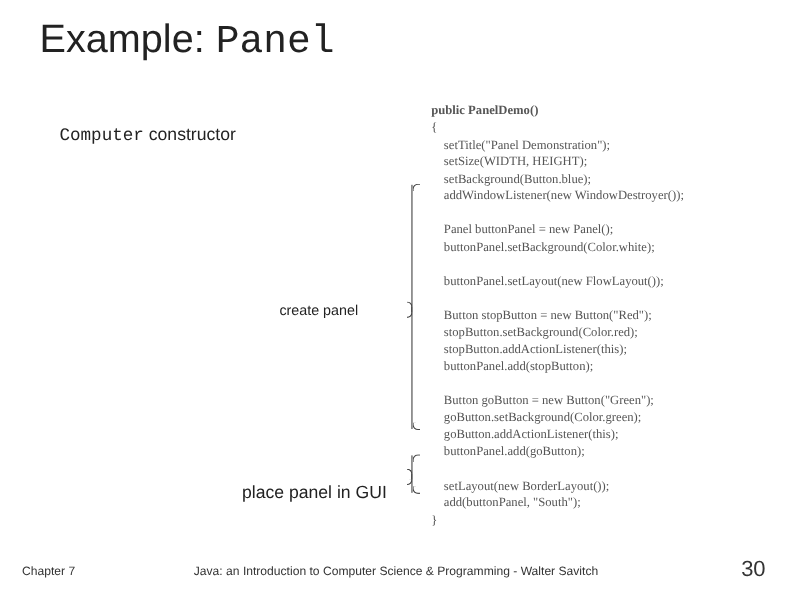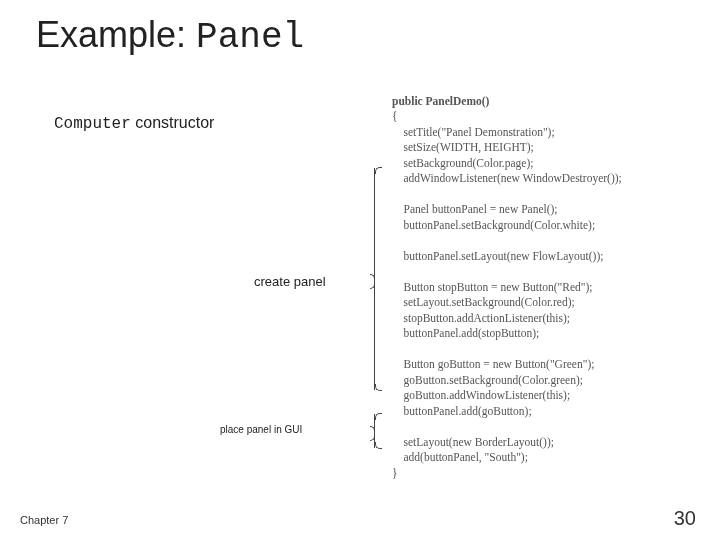--- a/index.html
+++ b/index.html
@@ -6,21 +6,21 @@
   html, body { width: 720px; height: 540px; background: #fff; font-family: Arial, Helvetica, sans-serif; color: #222; overflow: hidden; position: relative; }
   .slide { width: 720px; height: 540px; position: relative; }
 
   .title { position: absolute; left: 36px; top: 14px; font-size: 36px; font-weight: 400; color: #222; }
   .title .code { font-family: "Courier New", Courier, monospace; }
 
   .desc { position: absolute; left: 54px; top: 112px; font-size: 16px; line-height: 1.35; }
   .desc .code { font-family: "Courier New", Courier, monospace; }
 
   .label-create { position: absolute; left: 254px; top: 274px; font-size: 13px; }
-  .label-place  { position: absolute; left: 220px; top: 424px; font-size: 10px; }
+  .label-place  { position: absolute; left: 220px; top: 440px; font-size: 16px; }
 
   .brace { position: absolute; border-left: 1px solid #444; }
   .brace::before, .brace::after { content: ""; position: absolute; left: 0; width: 6px; height: 6px; border: 1px solid #444; border-right: none; }
   .brace::before { top: -1px; border-bottom: none; border-top-left-radius: 5px; }
   .brace::after  { bottom: -1px; border-top: none; border-bottom-left-radius: 5px; }
   .brace .nub { position: absolute; left: -5px; width: 5px; height: 10px; border-right: 1px solid #444; border-top: 1px solid #444; border-top-right-radius: 5px; top: calc(50% - 5px); }
   .brace .nub2 { position: absolute; left: -5px; width: 5px; height: 10px; border-right: 1px solid #444; border-bottom: 1px solid #444; border-bottom-right-radius: 5px; top: calc(50% + 0px); }
 
   #brace-big   { left: 374px; top: 168px; height: 222px; }
   #brace-small { left: 374px; top: 414px; height: 34px; }
@@ -54,38 +54,39 @@
   <div id="brace-small" class="brace">
       <span class="nub"></span>
       <span class="nub2"></span>
     </div>
 
   <div class="codeblock">
 <b><span>public PanelDemo()</span></b>
 <span>{</span>
 <span>    setTitle("Panel Demonstration");</span>
 <span>    setSize(WIDTH, HEIGHT);</span>
-<span>    setBackground(Color.page);</span>
+<span>    setBackground(Button.blue);</span>
 <span>    addWindowListener(new WindowDestroyer());</span>
 
 <span>    Panel buttonPanel = new Panel();</span>
 <span>    buttonPanel.setBackground(Color.white);</span>
 
 <span>    buttonPanel.setLayout(new FlowLayout());</span>
 
 <span>    Button stopButton = new Button("Red");</span>
-<span>    setLayout.setBackground(Color.red);</span>
+<span>    stopButton.setBackground(Color.red);</span>
 <span>    stopButton.addActionListener(this);</span>
 <span>    buttonPanel.add(stopButton);</span>
 
 <span>    Button goButton = new Button("Green");</span>
 <span>    goButton.setBackground(Color.green);</span>
-<span>    goButton.addWindowListener(this);</span>
+<span>    goButton.addActionListener(this);</span>
 <span>    buttonPanel.add(goButton);</span>
 
 <span>    setLayout(new BorderLayout());</span>
 <span>    add(buttonPanel, "South");</span>
 <span>}</span></div>
 
   <div class="footer-left">Chapter 7</div>
+  <div class="footer-center">Java: an Introduction to Computer Science &amp; Programming - Walter Savitch</div>
   <div class="footer-right">30</div>
 
 </div>
 
 </body></html>

